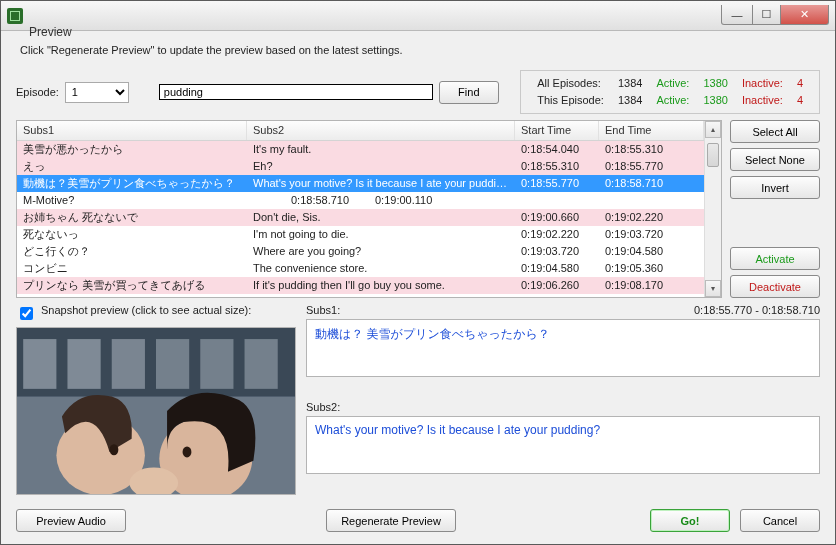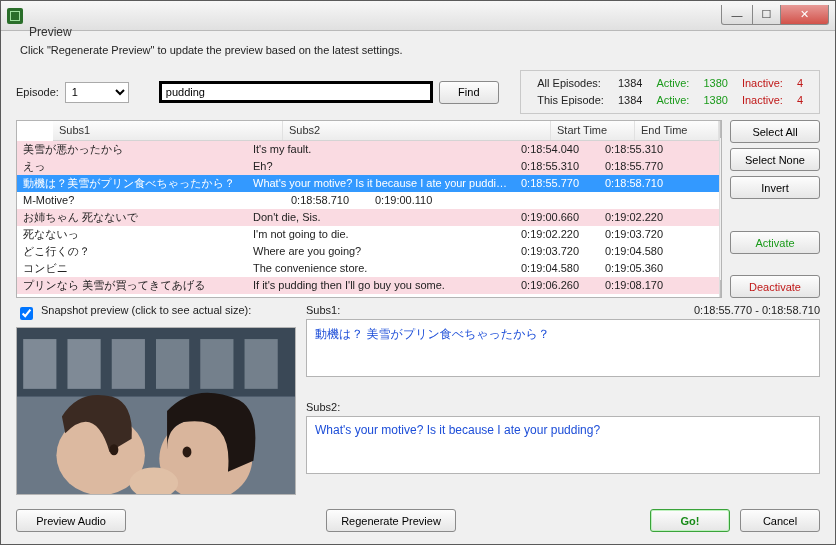--- a/index.html
+++ b/index.html
@@ -13,31 +13,31 @@
   .winbtn { width: 32px; height: 20px; margin-top: -1px; border: 1px solid #888; border-top: none; display:flex; align-items:center; justify-content:center; font-size:11px; color:#333; }
   .winbtn.min { border-radius: 0 0 0 3px; background: linear-gradient(#f5f5f5,#dcdcdc); }
   .winbtn.max { width: 28px; background: linear-gradient(#f5f5f5,#dcdcdc); border-left:none; }
   .winbtn.close { width: 48px; background: linear-gradient(#e79a97,#d2524a); color:#fff; border-radius:0 0 3px 0; border-left:none; margin-right: 6px;}
   .content { flex:1; padding: 9px 15px 12px 15px; display:flex; flex-direction:column; gap:6px; font-size:11px; color:#222; }
   .hint { font-size: 11px; margin: 4px 4px 8px 4px; }
   .toprow { display:flex; align-items:center; gap:6px; }
   .label { font-size:11px; }
   select, input[type=text], button { font-size:11px; }
   select { height:21px; border:1px solid #aaa; background:#fff; padding:1px 2px; }
-  input[type=text] { height:22px; border:3px solid #000000; padding:1px 4px; background:#fff; }
+  input[type=text] { height:16px; border:1px solid #000000; padding:1px 4px; background:#fff; }
   .btn { height:23px; min-width:60px; padding: 2px 10px; border:1px solid #8a8a8a; border-radius:3px; background:linear-gradient(#fdfdfd,#e6e6e6); cursor:pointer; }
   .btn.green { color:#178a17; font-weight:bold; border-color:#3aa33a; box-shadow: inset 0 0 0 1px #bff0bf; }
-  .btn.red { color:#c01818;margin-top:16px; }
+  .btn.red { color:#c01818; }
   .statsbox { border:1px solid #c9c9c9; padding:3px 8px; font-size:11px; line-height:15px; margin-left:auto; }
   .statsbox table td { padding: 0 6px; }
   .statsbox .g { color:#1a9a1a; }
   .statsbox .r { color:#c01818; }
   .midrow { display:flex; gap:8px; }
   .tablewrap { flex:1; border:1px solid #b4b4b4; background:#fff; height:178px; overflow:hidden; position:relative; }
-  .thead { display:flex; background:linear-gradient(#fdfdfd,#ececec); border-bottom:1px solid #d4d4d4; font-size:11px; color:#333; height:20px; align-items:flex-start;margin-left:36px;}
+  .thead { display:flex; background:linear-gradient(#fdfdfd,#ececec); border-bottom:1px solid #d4d4d4; font-size:11px; color:#333; height:20px; align-items:flex-start;}
   .thead div { padding: 0 6px; border-right:1px solid #e1e1e1; height:100%; display:flex; align-items:center;}
   .col-s1 { width:230px; } .col-s2 { width:268px; } .col-st { width:84px; } .col-et { width:84px; flex:1; }
   .tbody { overflow-y:auto; height:157px; }
   .row { display:flex; font-size:11px; height:17px; align-items:center; }
   .row div { padding: 0 6px; white-space:nowrap; overflow:hidden; text-overflow:ellipsis; }
   .row.active { background:#fadbe2; }
   .row.sel { background:#3399ff; color:#fff; }
   .sidecol { width:90px; display:flex; flex-direction:column; gap:5px; align-items:stretch; }
   .sidecol .btn { width:100%; min-width:0; }
   .sidegap { flex:1; }

